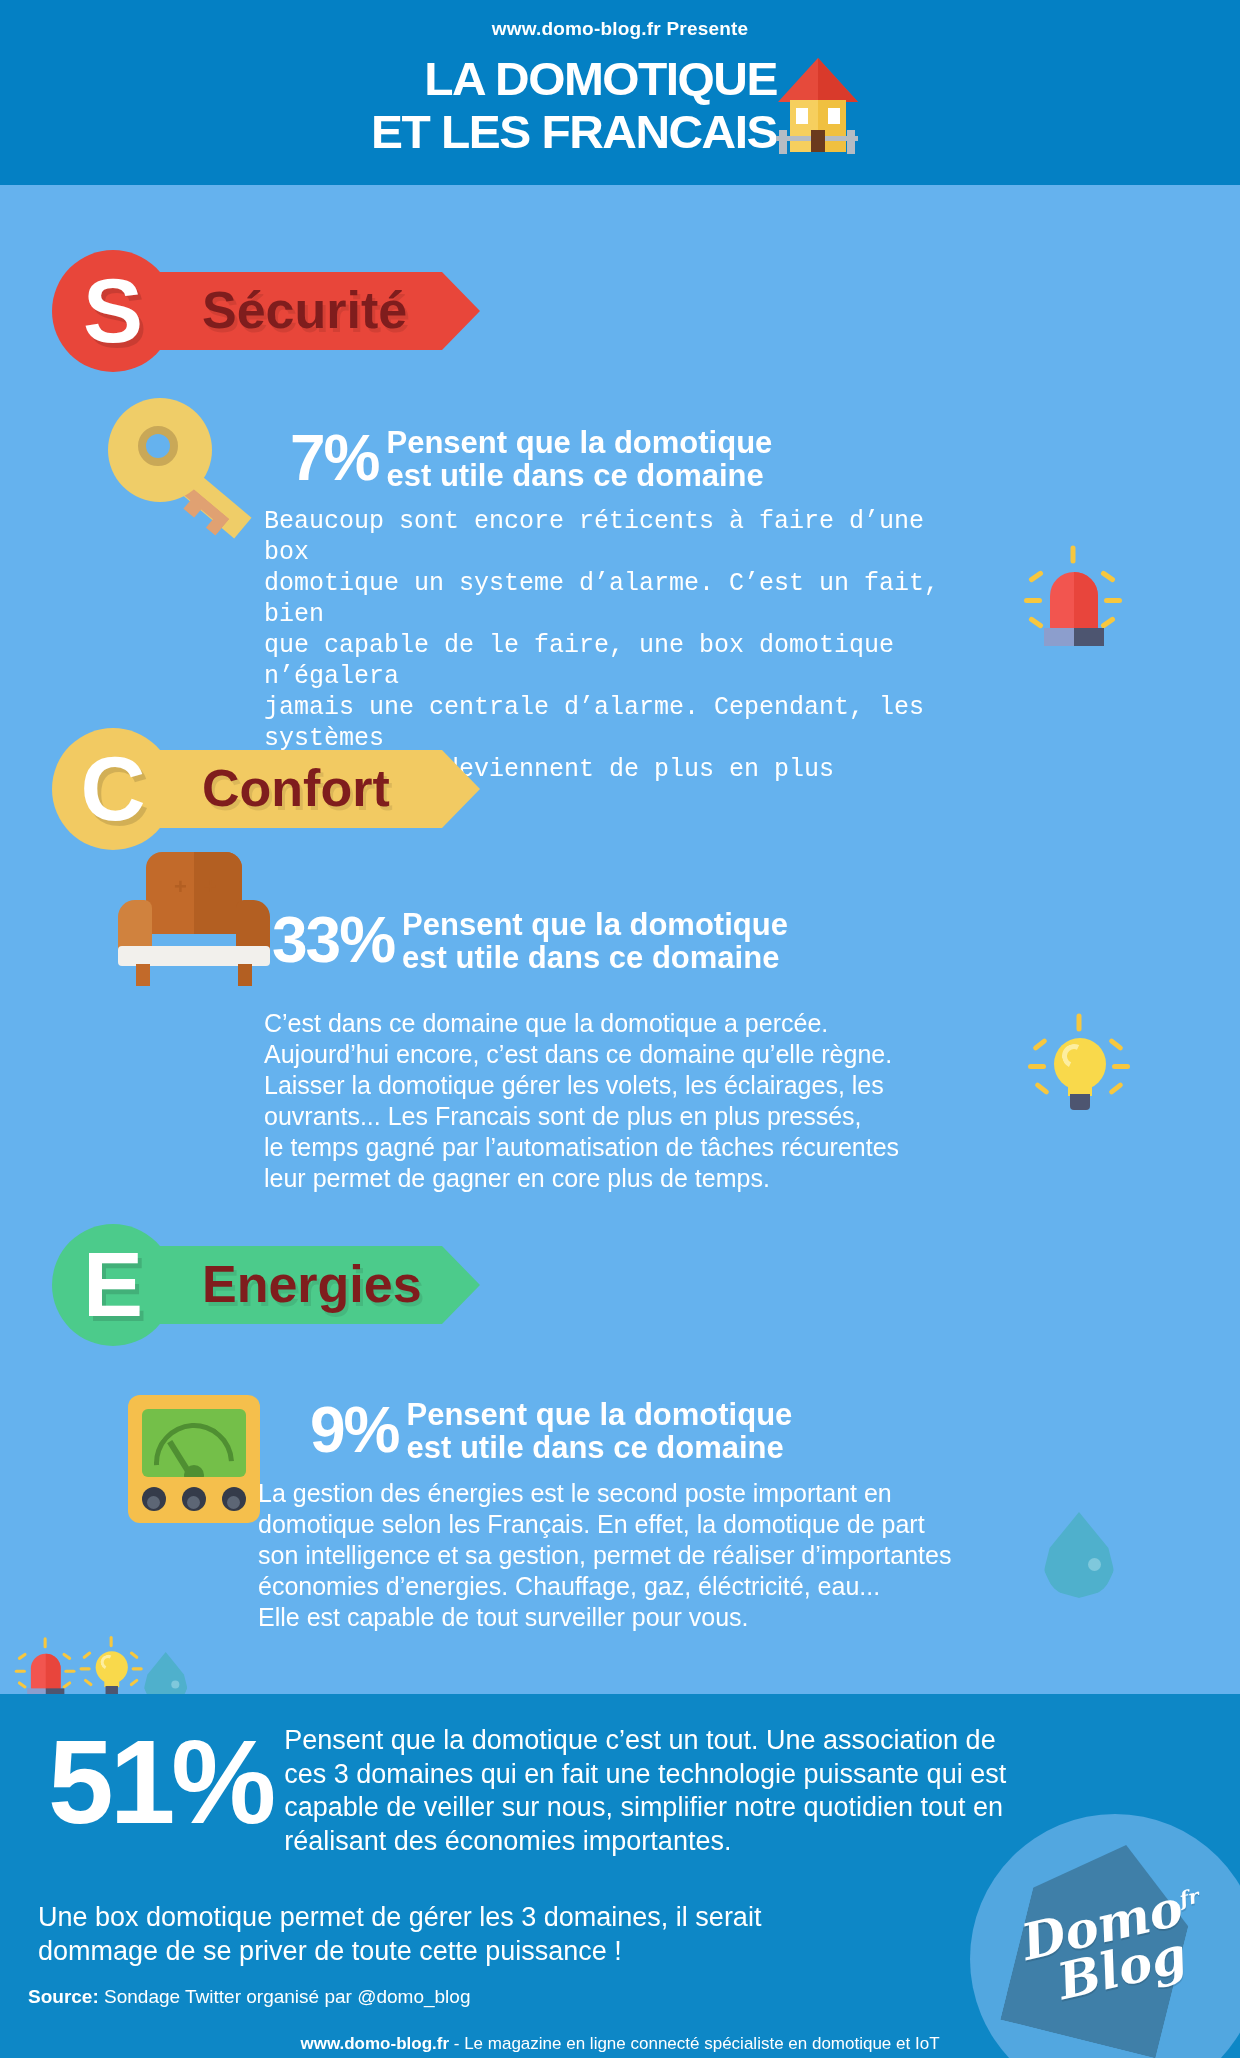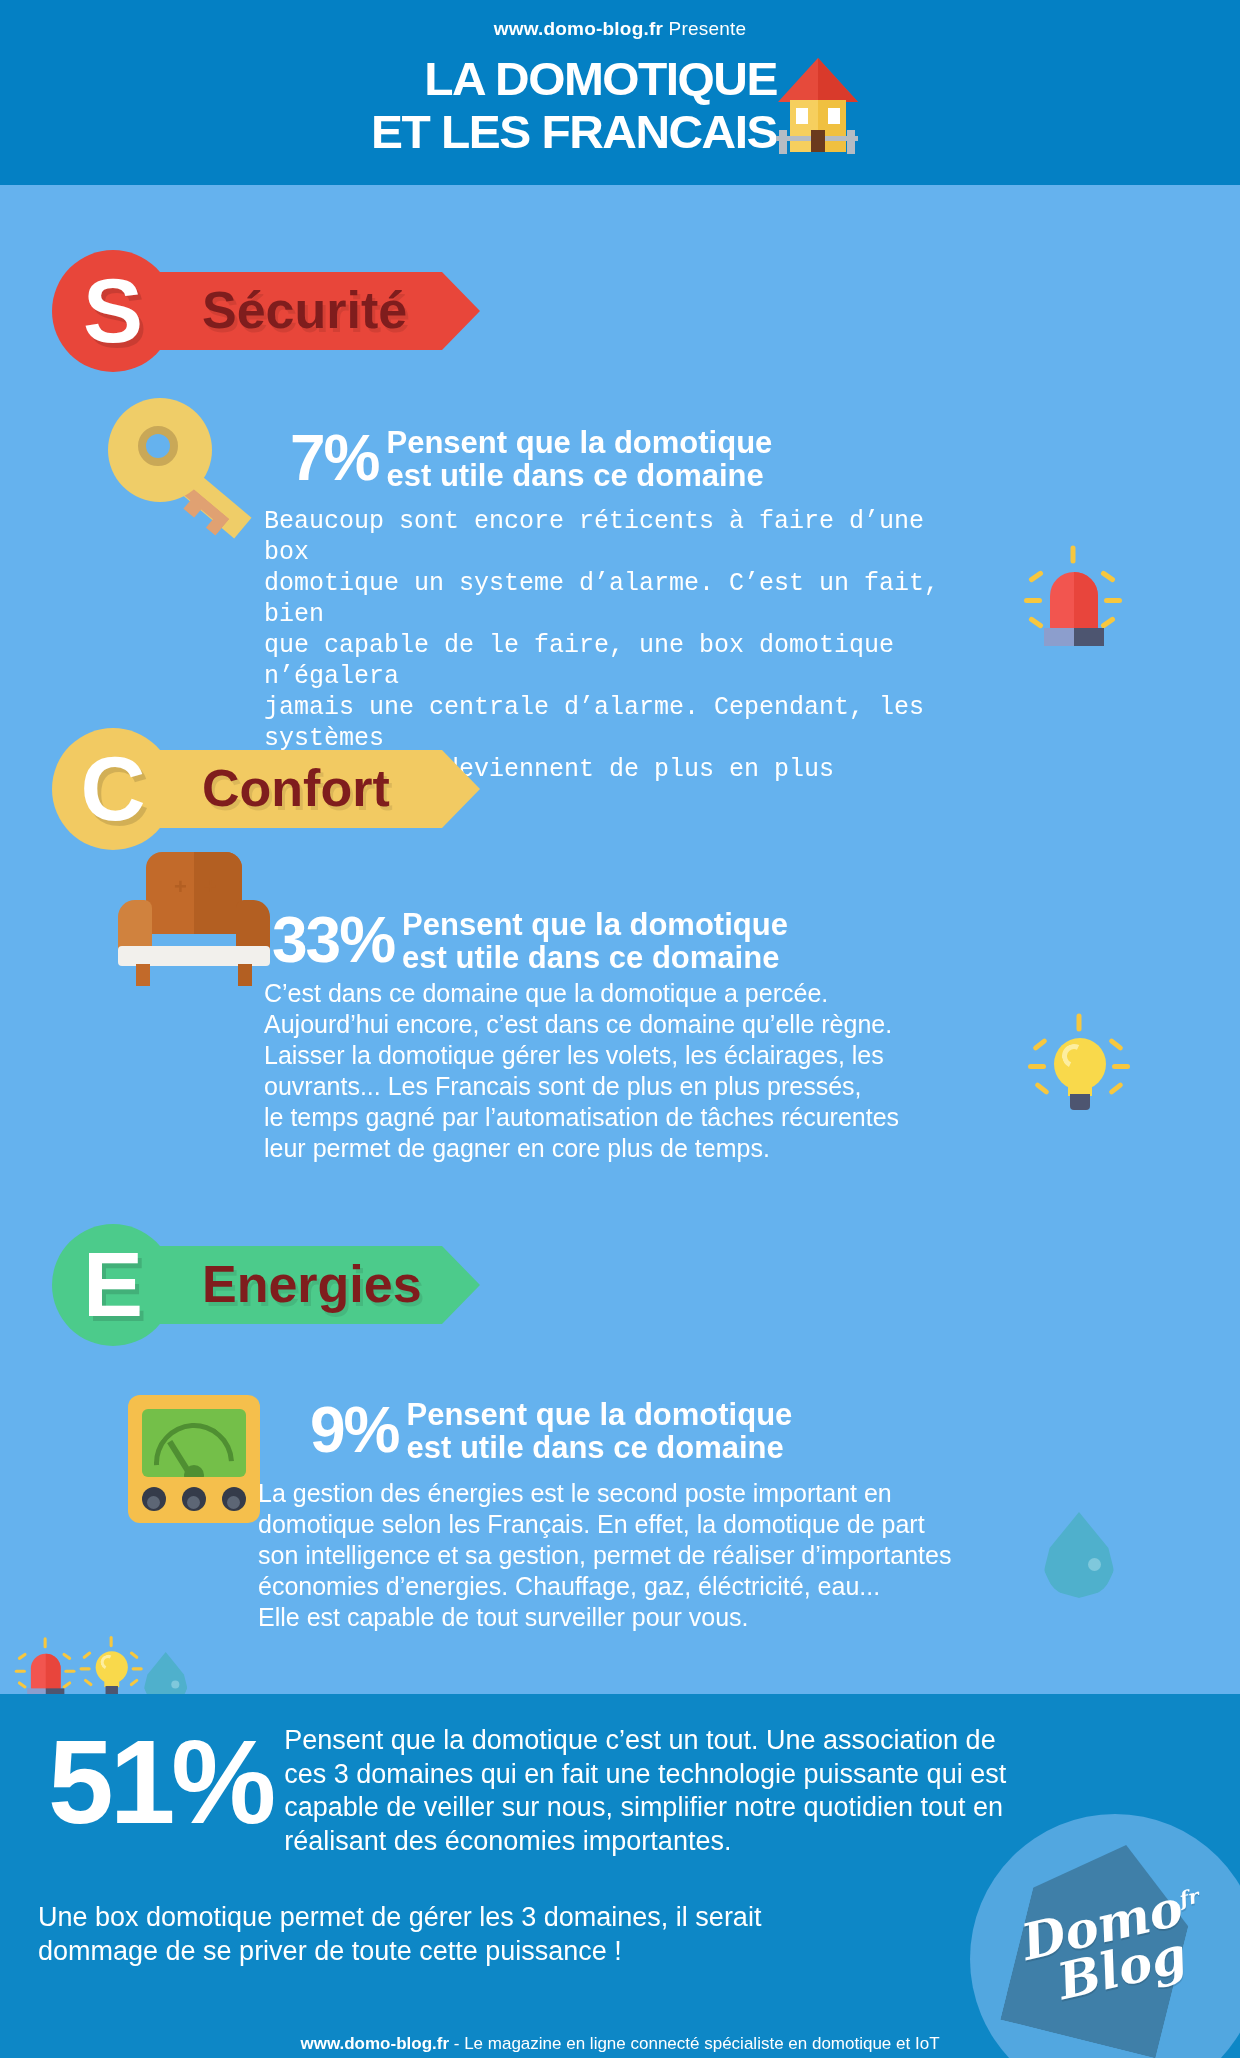--- a/index.html
+++ b/index.html
@@ -15,21 +15,21 @@
   #header {
     position: absolute; left: 0; top: 0; width: 1240px; height: 185px;
     background: #0480c4;
   }
   #presente-line {
     position: absolute; top: 18px; left: 0; width: 100%;
     text-align: center; color: #ffffff; font-size: 19px;
     letter-spacing: .2px;
   }
   #presente-line .site { font-weight: bold; }
-  #presente-line .word { font-weight: normal; }
+  #presente-line .word { font-weight: bold; }
 
   #title-wrap {
     position: absolute; top: 50px; left: 0; width: 1236px; height: 110px;
     display: flex; justify-content: center; align-items: center;
   }
   .title-col { color: #ffffff; font-weight: bold; line-height: 1.0; }
   .title-col .l1, .title-col .l2 {
     font-size: 47px;
     letter-spacing: -1.5px;
     transform: scaleX(1.02);
@@ -140,21 +140,21 @@
   .para {
     position: absolute; color: #ffffff; font-size: 25px; line-height: 31px;
     font-weight: 400;
     white-space: pre-line;
   }
 
   #sec-head  { left: 290px; top: 424px; }
   #sec-para  { left: 264px; top: 506px; width: 700px; font-family: Liberation Mono, monospace; }
 
   #conf-head { left: 272px; top: 906px; }
-  #conf-para { left: 264px; top: 978px; width: 790px; }
+  #conf-para { left: 264px; top: 1008px; width: 790px; }
 
   #ener-head { left: 310px; top: 1396px; }
   #ener-para { left: 258px; top: 1478px; width: 800px; }
 
   
   .icon-abs { position: absolute; }
 
   
   #key-icon { left: 108px; top: 398px; width: 160px; height: 135px; }
   #key-icon .bow {
@@ -572,17 +572,20 @@
   <div id="big-para">Pensent que la domotique c’est un tout. Une association de
 ces 3 domaines qui en fait une technologie puissante qui est
 capable de veiller sur nous, simplifier notre quotidien tout en
 réalisant des économies importantes.</div>
 </div>
 
 <div id="closing-para">Une box domotique permet de gérer les 3 domaines, il serait
 dommage de se priver de toute cette puissance !</div>
 
 <div id="credits">
+  <div>
+    <span class="src-label">Source:</span><span> Sondage Twitter organisé par @domo_blog</span>
+  </div>
 </div>
 
 <div id="bottom-bar">
   <span class="site">www.domo-blog.fr</span><span> - Le magazine en ligne connecté spécialiste en domotique et IoT</span>
 </div>
 
 </body></html>

